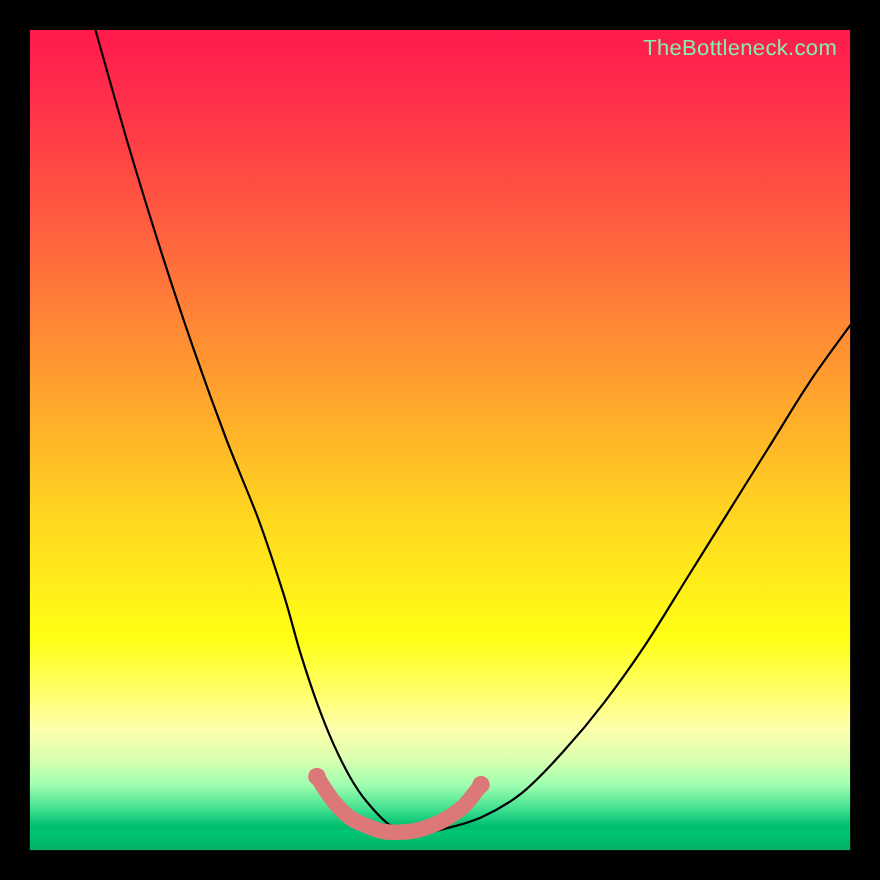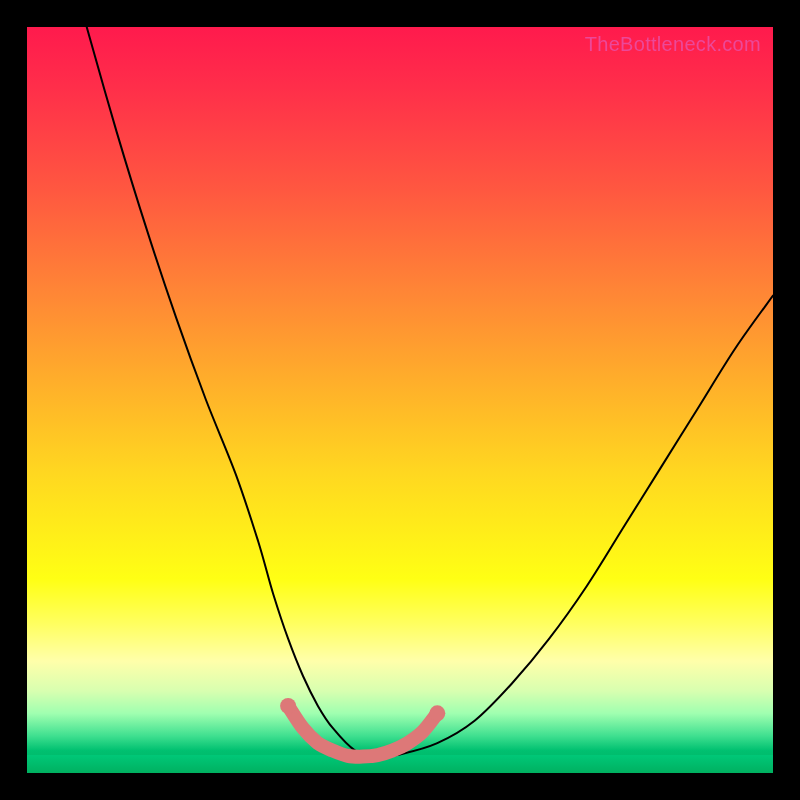--- a/index.html
+++ b/index.html
@@ -44,21 +44,21 @@
     bottom: 0;
     height: 18px;
     background: linear-gradient(to bottom, #00c878 0%, #00b060 100%);
   }
   .watermark {
     position: absolute;
     top: 6px;
     right: 12px;
     font-family: Arial, Helvetica, sans-serif;
     font-size: 20px;
-    color: #ec4899;
+    color: #86efac;
     letter-spacing: 0.3px;
   }
   svg.curves {
     position: absolute;
     left: 0; top: 0; width: 100%; height: 100%;
     overflow: visible;
   }
 </style>
 </head>
 <body>

